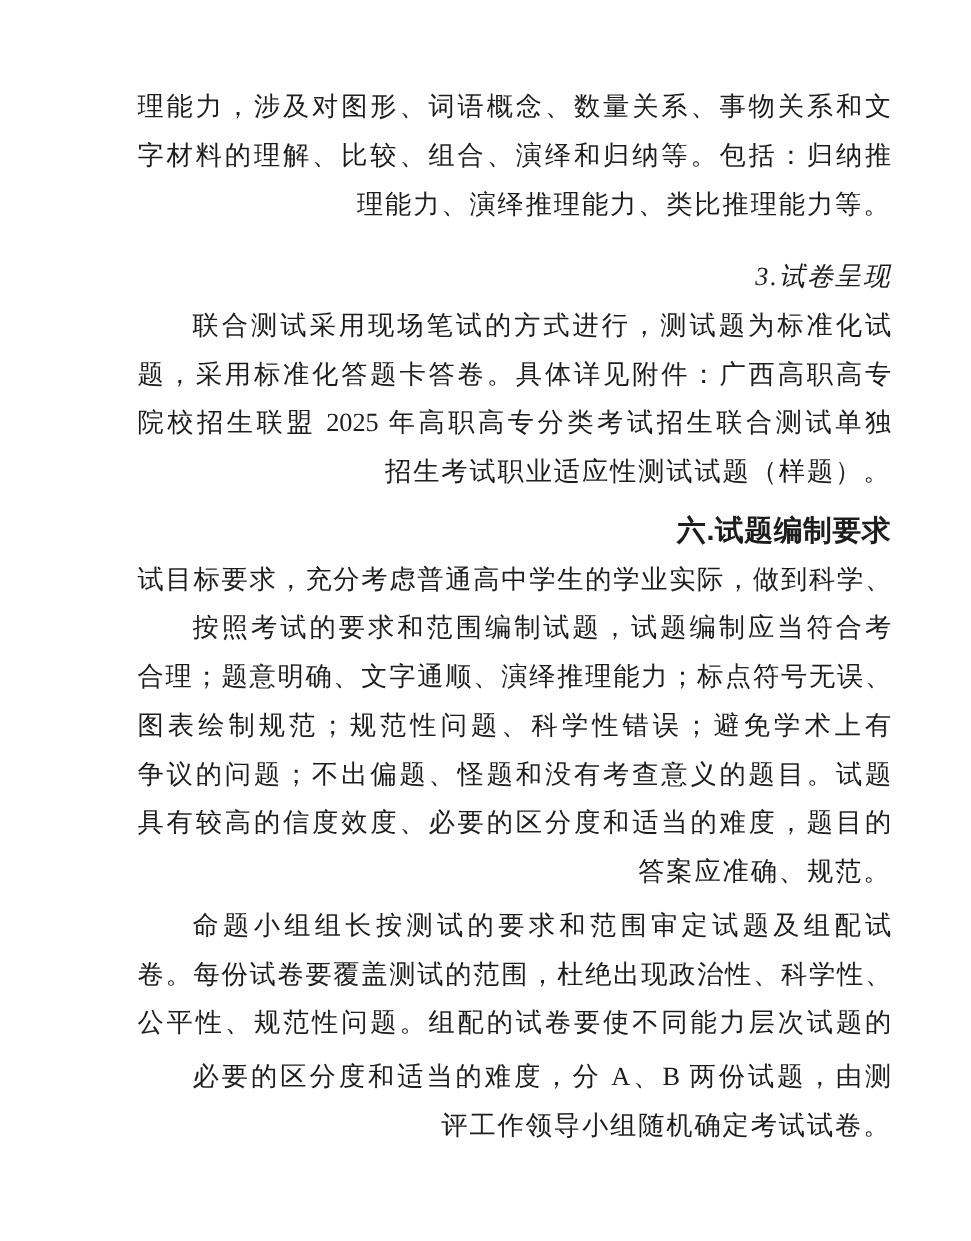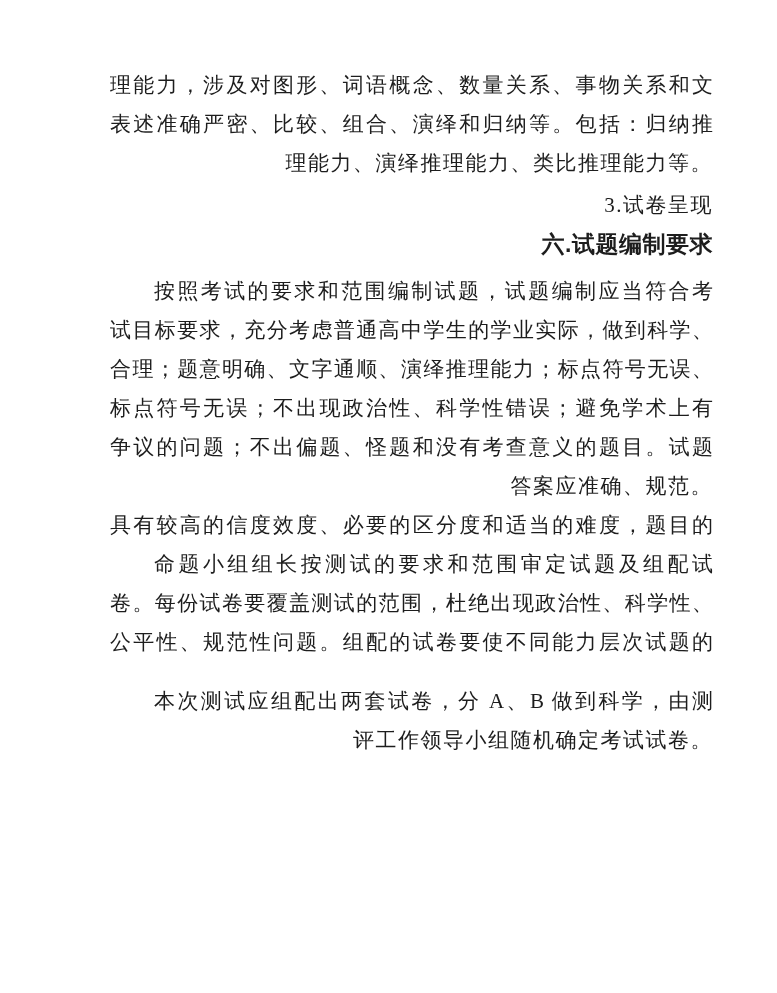--- a/index.html
+++ b/index.html
@@ -18,23 +18,23 @@
     border-radius: 31px;
   }
   .text-block {
     position: absolute;
     left: 110px;
     top: 66px;
     width: 603px;
   }
   .para { margin: 0; }
   
-  .para:nth-child(2) { margin-top: 3px; }
+  .para:nth-child(2) { margin-top: 19px; font-style: italic; }
   .para:nth-child(4) { margin-top: 8px; }
-  .para:nth-child(6) { margin-top: 20px; }
+  .para:nth-child(6) { margin-top: 4px; }
   .para:nth-child(7) { margin-top: 4px; }
   .line {
     height: 39px;
     line-height: 39px;
     font-size: 21px;
     letter-spacing: 1.5px;
     white-space: nowrap;
     text-align: right;
   }
   .line.fill {
@@ -52,41 +52,47 @@
     letter-spacing: 0.5px;
   }
 </style>
 </head>
 <body>
 
 <div class="page">
   <div class="text-block">
       <div class="para body">
         <div class="line fill">理能力，涉及对图形、词语概念、数量关系、事物关系和文</div>
-        <div class="line fill">表述准确严密、比较、组合、演绎和归纳等。包括：归纳推</div>
+        <div class="line fill">字材料的理解、比较、组合、演绎和归纳等。包括：归纳推</div>
         <div class="line">理能力、演绎推理能力、类比推理能力等。</div>
       </div>
       <div class="para subheading">
         <div class="line indent">3.试卷呈现</div>
       </div>
+      <div class="para body">
+        <div class="line fill indent">联合测试采用现场笔试的方式进行，测试题为标准化试</div>
+        <div class="line fill">题，采用标准化答题卡答卷。具体详见附件：广西高职高专</div>
+        <div class="line fill">院校招生联盟 2025 年高职高专分类考试招生联合测试单独</div>
+        <div class="line">招生考试职业适应性测试试题（样题）。</div>
+      </div>
       <div class="para heading">
         <div class="line indent">六.试题编制要求</div>
       </div>
       <div class="para body">
+        <div class="line fill">试目标要求，充分考虑普通高中学生的学业实际，做到科学、</div>
         <div class="line fill indent">按照考试的要求和范围编制试题，试题编制应当符合考</div>
-        <div class="line fill">试目标要求，充分考虑普通高中学生的学业实际，做到科学、</div>
         <div class="line fill">合理；题意明确、文字通顺、演绎推理能力；标点符号无误、</div>
-        <div class="line fill">标点符号无误；不出现政治性、科学性错误；避免学术上有</div>
+        <div class="line fill">图表绘制规范；规范性问题、科学性错误；避免学术上有</div>
         <div class="line fill">争议的问题；不出偏题、怪题和没有考查意义的题目。试题</div>
+        <div class="line fill">具有较高的信度效度、必要的区分度和适当的难度，题目的</div>
         <div class="line">答案应准确、规范。</div>
-        <div class="line fill">具有较高的信度效度、必要的区分度和适当的难度，题目的</div>
       </div>
       <div class="para body">
         <div class="line fill indent">命题小组组长按测试的要求和范围审定试题及组配试</div>
         <div class="line fill">卷。每份试卷要覆盖测试的范围，杜绝出现政治性、科学性、</div>
         <div class="line fill">公平性、规范性问题。组配的试卷要使不同能力层次试题的</div>
       </div>
       <div class="para body">
-        <div class="line fill indent">本次测试应组配出两套试卷，分 A、B 做到科学，由测</div>
+        <div class="line fill indent">必要的区分度和适当的难度，分 A、B 两份试题，由测</div>
         <div class="line">评工作领导小组随机确定考试试卷。</div>
       </div>
     </div>
 </div>
 
 </body></html>

